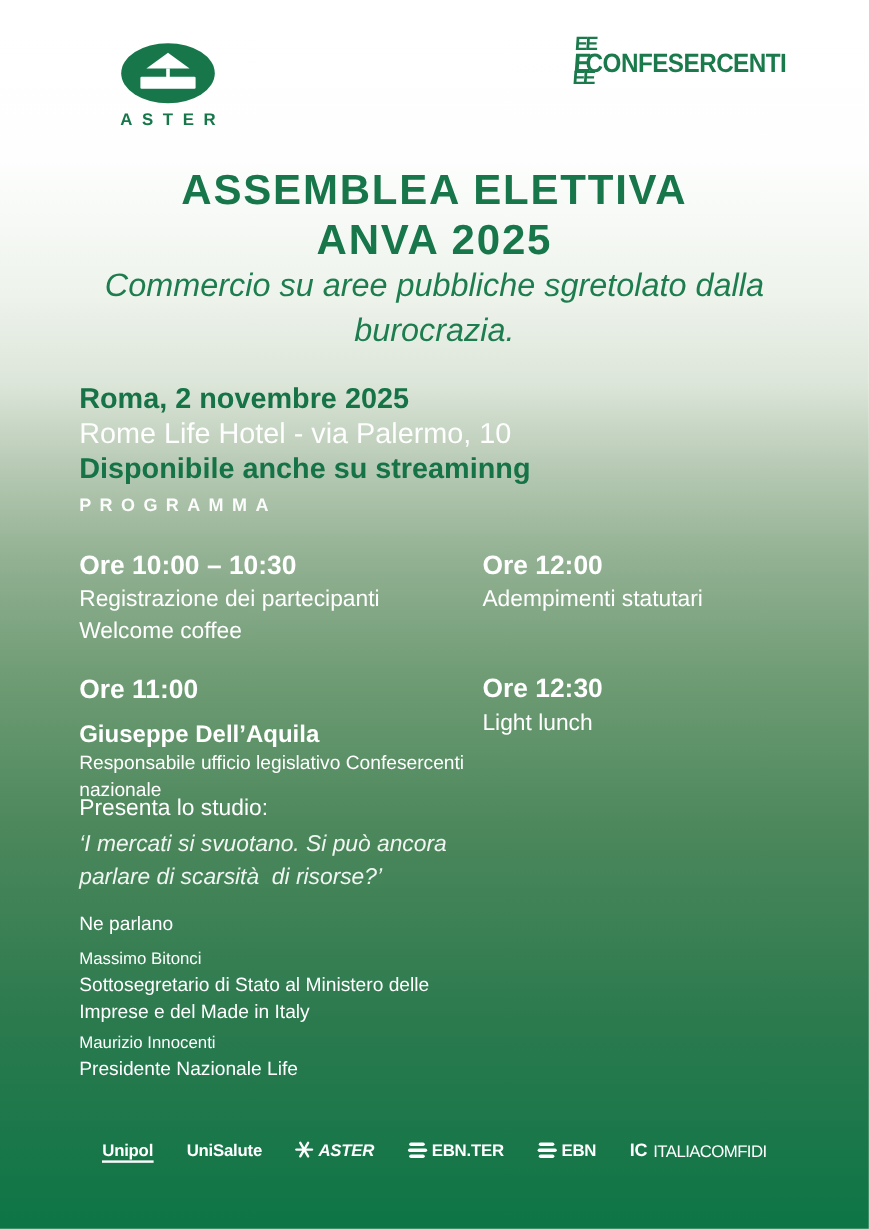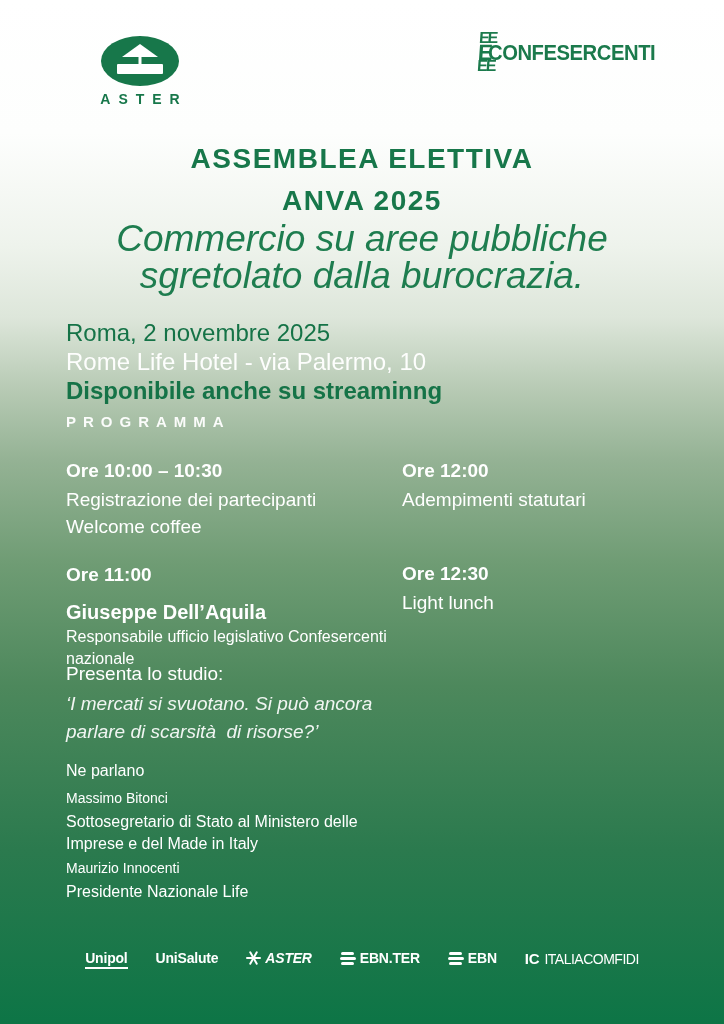--- a/index.html
+++ b/index.html
@@ -39,38 +39,38 @@
   .conf-logo { position:absolute; right:54px; top:32px; display:flex; align-items:center; }
   .e-cluster { display:flex; flex-direction:column; align-items:center; line-height:0.8;
     color:#1b7a4c; font-weight:bold; margin-right:-7px; transform:skewX(-4deg); }
   .e-row-sm { font-size:16px; letter-spacing:-2px; }
   .e-row-lg { font-size:22px; margin:-1px 0; align-self:flex-start; }
   .conf-word { color:#1b7a4c; font-weight:bold; font-size:22px; letter-spacing:-0.5px;
     transform:scaleX(0.92); transform-origin:left center; }
 
   
   .title { position:absolute; top:138px; left:0; right:0; text-align:center;
-    color:#17774a; font-weight:bold; font-size:28px; line-height:42px; letter-spacing:1.5px; }
+    color:#17774a; font-weight:bold; font-size:35px; line-height:42px; letter-spacing:1.5px; }
   .subtitle { position:absolute; top:220px; left:62px; right:62px; text-align:center;
-    color:#1e7d4f; font-style:italic; font-size:37px; line-height:37px; font-weight:500; }
+    color:#1e7d4f; font-style:italic; font-size:27px; line-height:37px; font-weight:500; }
 
   
   .event { position:absolute; left:66px; top:318px; }
-  .event-date { color:#157347; font-weight:normal; font-size:24px; line-height:29px; }
+  .event-date { color:#157347; font-weight:bold; font-size:24px; line-height:29px; }
   .event-venue { color:rgba(255,255,255,0.97); font-size:24px; line-height:29px; }
   .event-stream { color:#157347; font-weight:bold; font-size:24px; line-height:29px; }
 
   .programma { position:absolute; left:66px; top:413px; color:rgba(255,255,255,0.95);
     font-size:15px; font-weight:bold; letter-spacing:7px; }
 
   
   .col-left  { position:absolute; left:66px;  top:458px; width:340px; color:#ffffff; }
   .col-right { position:absolute; left:402px; top:458px; width:270px; color:#ffffff; }
   .slot { margin-bottom:22px; }
-  .slot-time { font-weight:bold; font-size:19px; line-height:25px; margin-bottom:3px; }
+  .slot-time { font-weight:bold; font-size:22px; line-height:25px; margin-bottom:3px; }
   .slot-line { font-size:19px; line-height:27px; font-weight:400; }
   .slot-speaker { font-weight:bold; font-size:20px; line-height:27px;margin-top:12px; }
   .slot-role { font-size:16px; line-height:22px; }
   .gap-right { height:26px; }
 
   
   .study { position:absolute; left:66px; top:660px; width:360px; color:#ffffff; }
   .study-intro { font-size:19px; line-height:27px; margin-bottom:3px; }
   .study-quote { font-size:19px; line-height:28px; font-style:italic;
     color:rgba(255,255,255,0.92); white-space:pre-wrap; }

